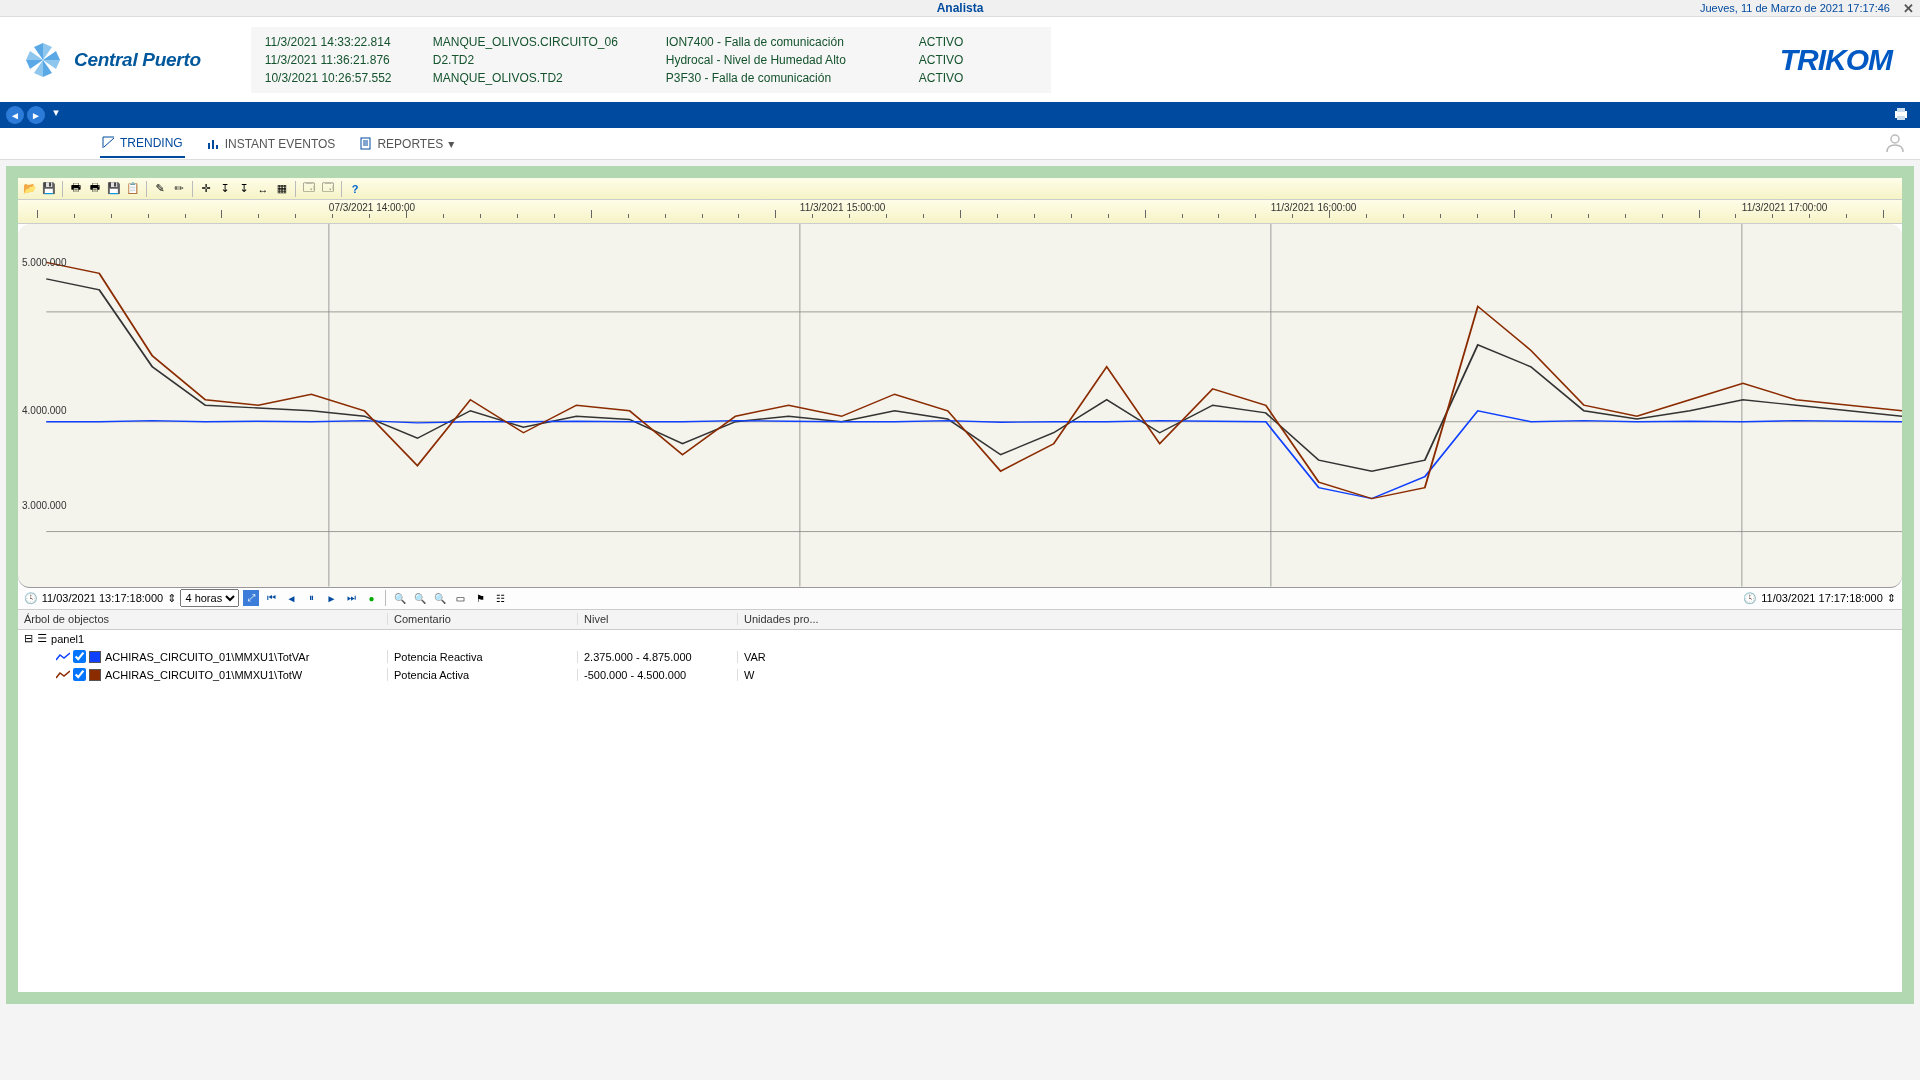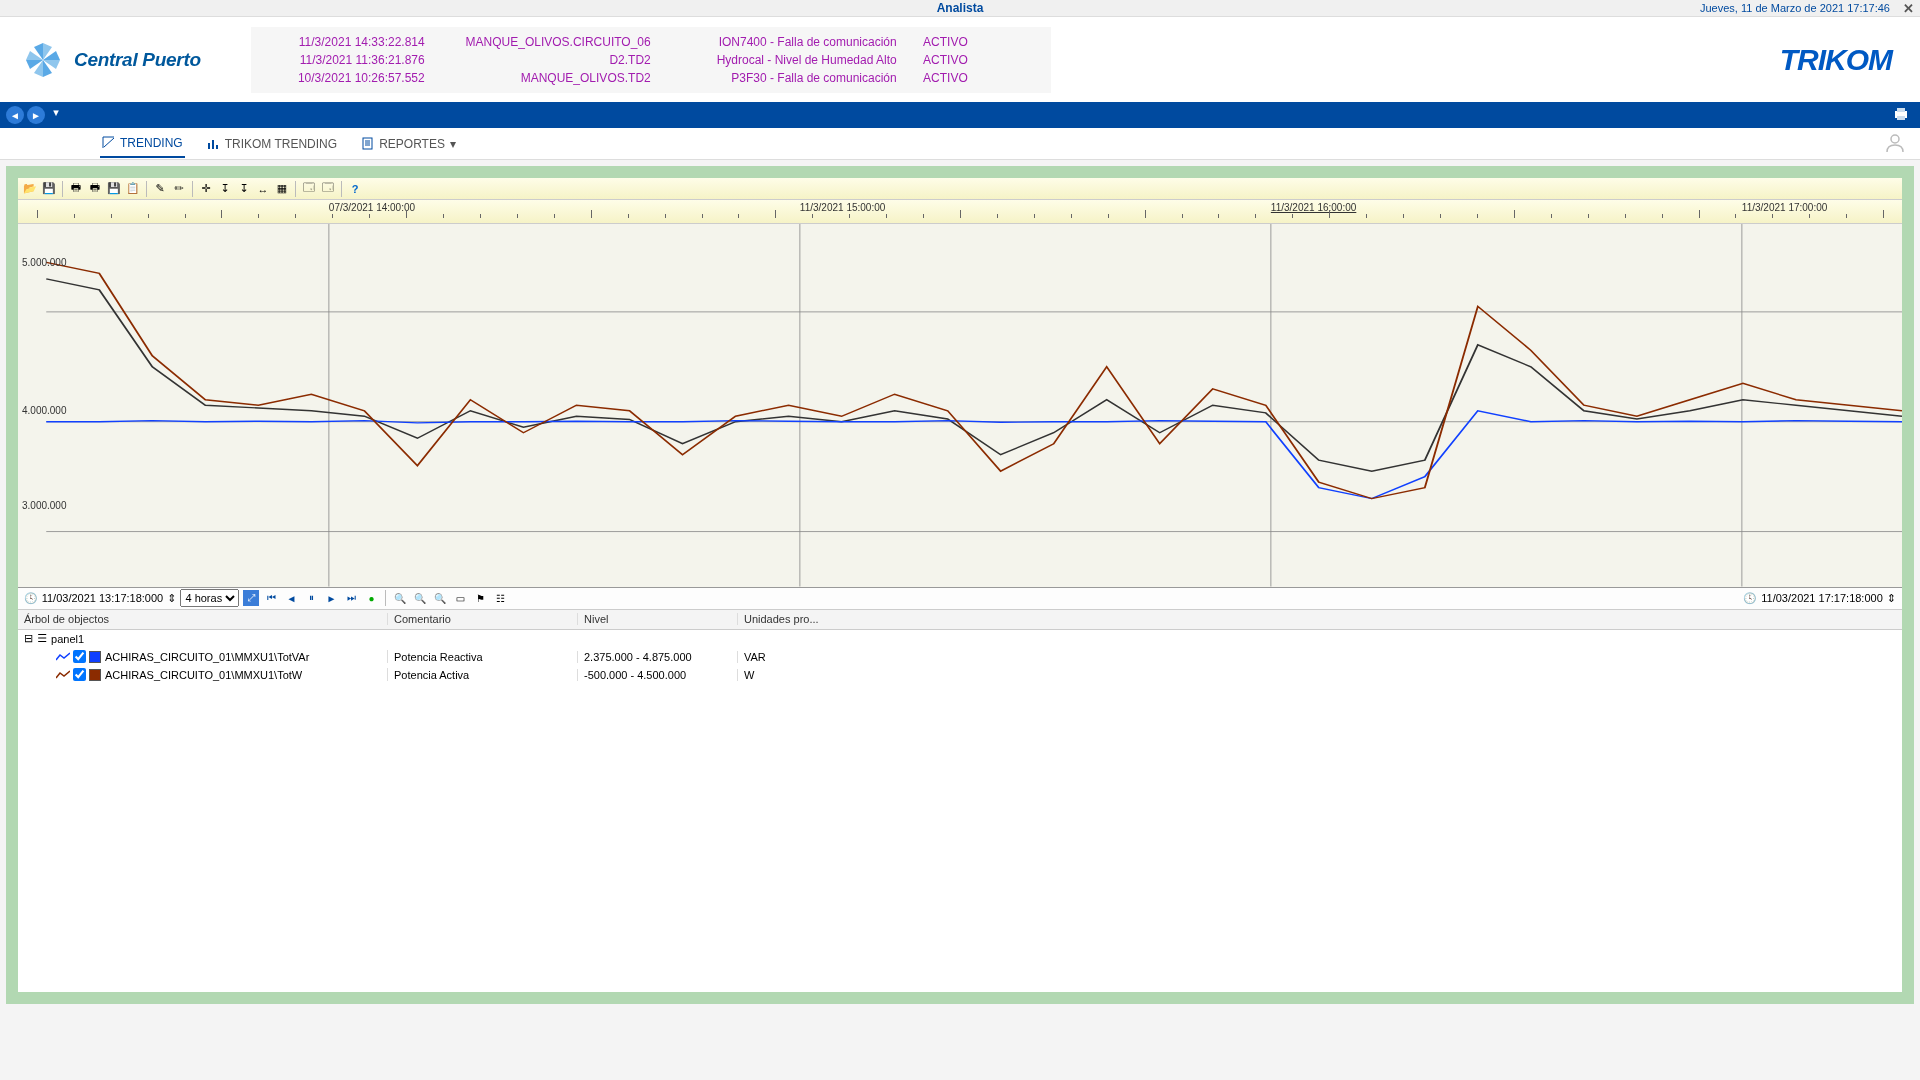--- a/index.html
+++ b/index.html
@@ -8,21 +8,21 @@
 .topbar { display: flex; align-items: center; height: 17px; background: #f0f0f0; border-bottom: 1px solid #ddd; position: relative; }
 .topbar-title { position: absolute; left: 50%; transform: translateX(-50%); color: #004a9f; font-weight: bold; font-size: 12px; }
 .topbar-date { margin-left: auto; color: #004a9f; font-size: 11px; margin-right: 30px; }
 .close-x { position: absolute; right: 6px; top: 1px; cursor: pointer; font-weight: bold; color: #555; font-size: 13px; }
 
 .header-row { display: flex; align-items: center; height: 85px; background: #fff; }
 .logo-cp { display: flex; align-items: center; margin-left: 22px; gap: 10px; }
 .logo-pin { width: 42px; height: 42px; position: relative; }
 .logo-text { color: #00589c; font-weight: bold; font-size: 19px; font-style: italic; letter-spacing: -0.3px; }
 .alarm-box { background: #f6f6f6; margin-left: 50px; padding: 6px 14px; min-width: 800px; }
-.alarm-row { display: flex; gap: 1px; color: #a21caf; font-size: 12px; line-height: 18px; text-align: right; }
+.alarm-row { display: flex; gap: 8px; color: #14532d; font-size: 12px; line-height: 18px; }
 .alarm-row span:nth-child(1){ width: 160px; }
 .alarm-row span:nth-child(2){ width: 225px; }
 .alarm-row span:nth-child(3){ width: 245px; }
 .alarm-row span:nth-child(4){ width: 70px; }
 .logo-trikom { margin-left: auto; margin-right: 28px; color: #0059c3; font-weight: 900; font-size: 30px; letter-spacing: -1px; font-style: italic;}
 
 .nav-blue { background: #004a9f; height: 26px; display: flex; align-items: center; color: #fff; }
 .nav-btns { display: flex; gap: 3px; margin-left: 6px; margin-right: 10px; }
 .nav-circle { width: 18px; height: 18px; border-radius: 50%; background: #2d7bd8; display: flex; align-items: center; justify-content: center; font-size: 10px; cursor: pointer; }
 .nav-chev { width: 16px; text-align: center; cursor: pointer; }
@@ -42,21 +42,21 @@
 
 .toolbar { background: linear-gradient(#fefde8,#f6f3c7); height: 22px; display: flex; align-items: center; padding: 0 4px; gap: 3px; border-bottom: 1px solid #ccc; }
 .tb-ic { width: 16px; height: 16px; cursor: pointer; display: flex; align-items: center; justify-content: center; font-size: 11px; }
 .tb-sep { width: 1px; height: 16px; background: #bbb; margin: 0 2px;}
 
 .time-ruler { background: linear-gradient(#fefde8,#f6f3c7); height: 24px; position: relative; border-bottom: 1px solid #ccc; font-size: 10px; color: #333;}
 .ruler-label { position: absolute; top: 2px; }
 .ruler-tick { position: absolute; top: 14px; width: 1px; height: 4px; background: #666;}
 .ruler-tick.major { height: 8px; top:10px;}
 
-.chart-area { flex:1; background: #f4f4ec; position: relative; border-bottom: 1px solid #999; min-height: 0; }
+.chart-area { flex:1; background: #f4f4ec; position: relative; border-bottom: 1px solid #999; min-height: 0; border-radius: 12px; }
 .chart-svg { width: 100%; height: 100%; }
 .y-label { position: absolute; left: 4px; font-size: 10px; color: #333; }
 
 .time-ctrl { height: 22px; display: flex; align-items: center; padding: 0 6px; gap: 4px; border-bottom: 1px solid #ccc; background: #fdfdfd; }
 .time-ctrl select { font-size: 11px; height: 18px; }
 .tc-btn { width: 16px; height: 16px; cursor: pointer; display: flex; align-items: center; justify-content: center; font-size: 10px; }
 .tc-text { font-size: 11px; }
 .spacer { flex: 1; }
 
 .grid-hdr { display: flex; background: #f4f4f4; border-bottom: 1px solid #ccc; height: 20px; align-items: center; font-size: 11px; color: #333; }
@@ -145,21 +145,21 @@
         <path d="M2 11 L12 2" stroke="#004a9f" fill="none"></path>
       </svg>
     <span>TRENDING</span>
   </div>
   <div class="sub-item">
     <svg class="sub-ic" viewBox="0 0 13 13">
         <rect x="1" y="6" width="2" height="6" fill="#004a9f"></rect>
         <rect x="5" y="3" width="2" height="9" fill="#004a9f"></rect>
         <rect x="9" y="8" width="2" height="4" fill="#004a9f"></rect>
       </svg>
-    <span>TRIKOM TRENDING</span>
+    <span>INSTANT EVENTOS</span>
   </div>
   <div class="sub-item">
     <svg class="sub-ic" viewBox="0 0 13 13">
         <rect x="2" y="1" width="9" height="11" fill="none" stroke="#004a9f"></rect>
         <line x1="4" y1="4" x2="9" y2="4" stroke="#004a9f"></line>
         <line x1="4" y1="6" x2="9" y2="6" stroke="#004a9f"></line>
         <line x1="4" y1="8" x2="9" y2="8" stroke="#004a9f"></line>
       </svg>
     <span>REPORTES</span>
     <span>▾</span>
@@ -195,21 +195,21 @@
     <div class="tb-sep"></div>
     <div class="tb-ic">🗔</div>
     <div class="tb-ic">🗔</div>
     <div class="tb-sep"></div>
     <div class="tb-ic" style="color:#06c;font-weight:bold">?</div>
   </div>
 
   <div class="time-ruler" id="time-ruler">
         <span class="ruler-label" style="left: 16.5%;">07/3/2021 14:00:00</span>
         <span class="ruler-label" style="left: 41.5%;">11/3/2021 15:00:00</span>
-        <span class="ruler-label" style="left: 66.5%; text-decoration: underline;">11/3/2021 16:00:00</span>
+        <span class="ruler-label" style="left: 66.5%;">11/3/2021 16:00:00</span>
         <span class="ruler-label" style="left: 91.5%;">11/3/2021 17:00:00</span>
         <div class="ruler-tick major" style="left: 1%;"></div>
         <div class="ruler-tick" style="left: 2.96%;"></div>
         <div class="ruler-tick" style="left: 4.92%;"></div>
         <div class="ruler-tick" style="left: 6.88%;"></div>
         <div class="ruler-tick" style="left: 8.84%;"></div>
         <div class="ruler-tick major" style="left: 10.8%;"></div>
         <div class="ruler-tick" style="left: 12.76%;"></div>
         <div class="ruler-tick" style="left: 14.72%;"></div>
         <div class="ruler-tick" style="left: 16.68%;"></div>

